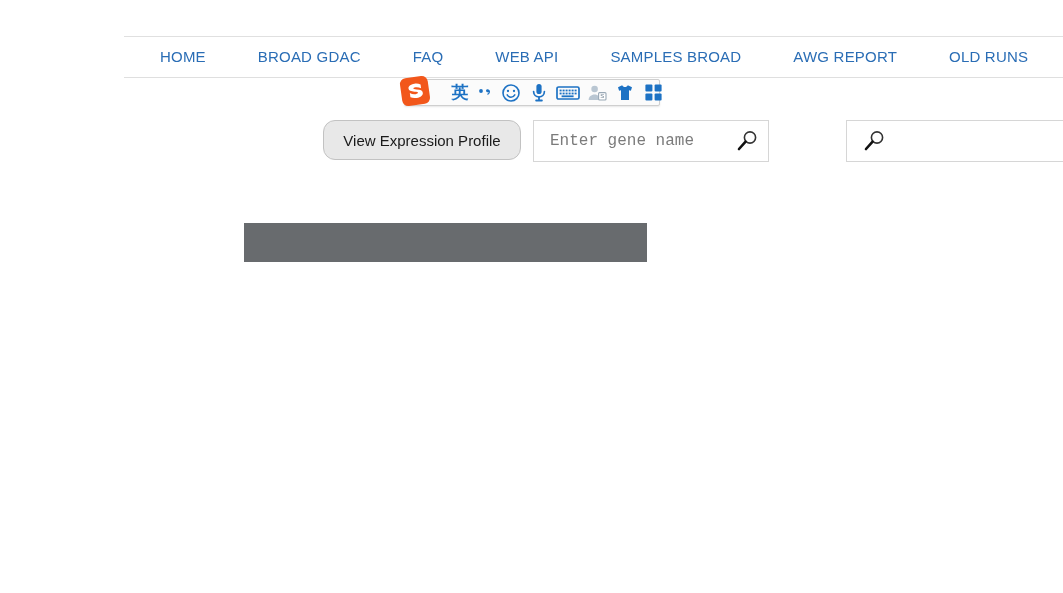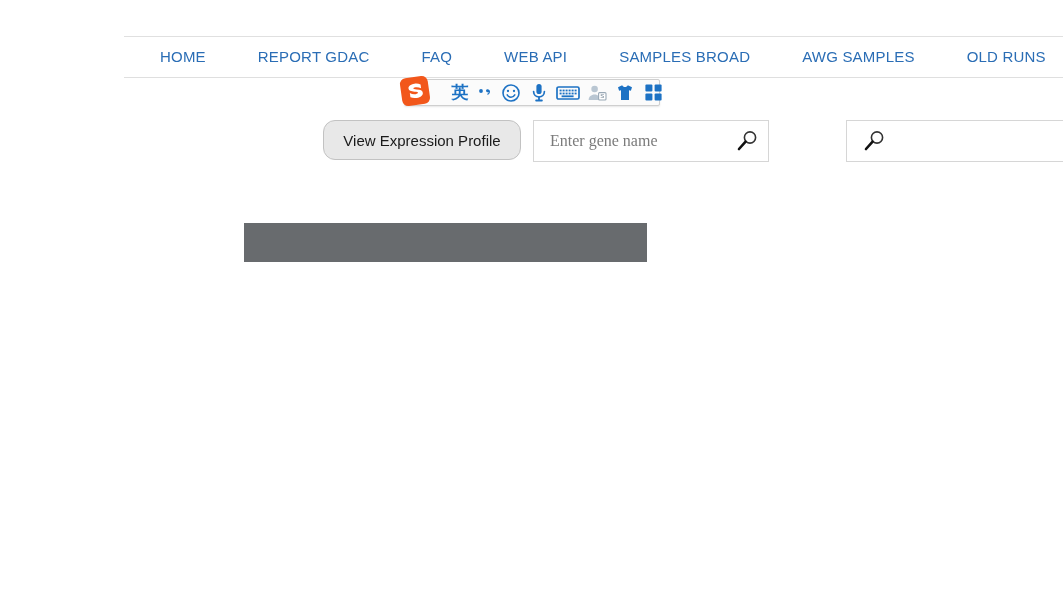--- a/index.html
+++ b/index.html
@@ -134,21 +134,21 @@
     align-items: center;
     padding: 0 8px 0 14px;
   }
   #gene-box { left: 533px; width: 236px; }
   #cohort-box { left: 846px; width: 240px; }
   .search-box input {
     border: none;
     outline: none;
     flex: 1 1 auto;
     font-size: 16px;
-    font-family: Liberation Serif, serif;
+    font-family: Liberation Mono, monospace;
     color: #333;
     background: transparent;
     min-width: 0;
   }
   .search-box input::placeholder { color: #7b7b7b; opacity: 1; }
   .mag-icon { flex: 0 0 auto; width: 26px; height: 26px; cursor: pointer; }
 
   
   #content-bar {
     position: absolute;
@@ -172,33 +172,33 @@
 <body>
 
 <div id="page">
 
   <nav id="navbar">
     <ul id="nav-list">
       <li>
         <a class="nav-link">HOME</a>
       </li>
       <li>
-        <a class="nav-link">REPORT GDAC</a>
+        <a class="nav-link">BROAD GDAC</a>
       </li>
       <li>
         <a class="nav-link">FAQ</a>
       </li>
       <li>
         <a class="nav-link">WEB API</a>
       </li>
       <li>
         <a class="nav-link">SAMPLES BROAD</a>
       </li>
       <li>
-        <a class="nav-link">AWG SAMPLES</a>
+        <a class="nav-link">AWG REPORT</a>
       </li>
       <li>
         <a class="nav-link">OLD RUNS</a>
       </li>
     </ul>
   </nav>
 
   <div id="ime-bar">
 
     <div style="width:42px;height:25px;flex:0 0 auto;"></div>

